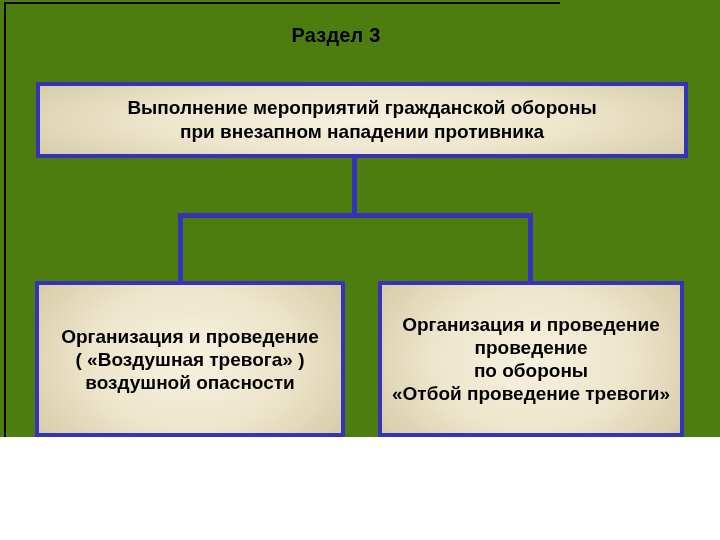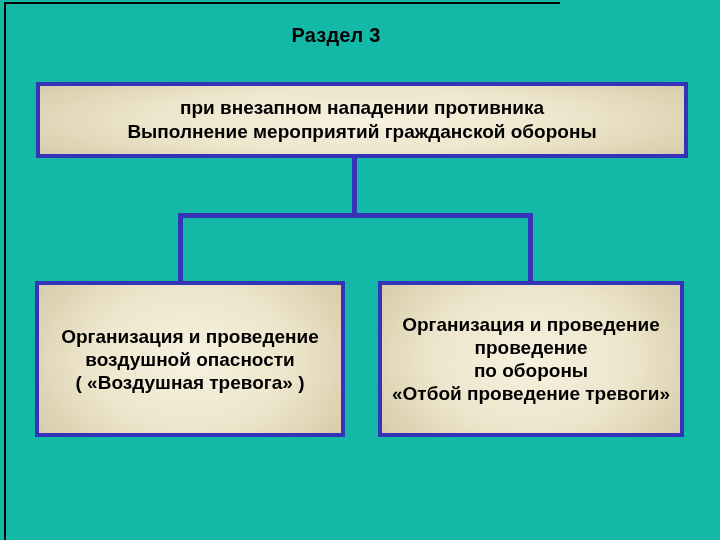--- a/index.html
+++ b/index.html
@@ -4,22 +4,22 @@
 <style>
   html, body {
     margin: 0;
     padding: 0;
     background: #FFFFFF;
     font-family: "Liberation Sans", sans-serif;
   }
   .slide {
     position: relative;
     width: 720px;
-    height: 540px;
-    background: #14b8a6;
+    height: 437px;
+    background: #4d7c0f;
     overflow: hidden;
   }
   .frame-line {
     position: absolute;
     background: #000000;
   }
   .frame-left { left: 4px; top: 2px; width: 2px; height: 538px; }
   .frame-top  { left: 4px; top: 2px; width: 556px; height: 2px; }
   .slide-title {
     position: absolute;
@@ -75,33 +75,33 @@
 <body>
 
 <div class="slide">
 
   <div class="frame-line frame-top"></div>
   <div class="frame-line frame-left"></div>
 
   <div class="slide-title">Раздел 3</div>
 
   <div class="node node-root">
+    <span class="line">Выполнение мероприятий гражданской обороны</span>
     <span class="line">при внезапном нападении противника</span>
-    <span class="line">Выполнение мероприятий гражданской обороны</span>
   </div>
 
   <div class="connector conn-stem"></div>
   <div class="connector conn-hbar"></div>
   <div class="connector conn-ldrop"></div>
   <div class="connector conn-rdrop"></div>
 
   <div class="node node-left">
     <span class="line">Организация и проведение</span>
+    <span class="line">( «Воздушная тревога» )</span>
     <span class="line">воздушной опасности</span>
-    <span class="line">( «Воздушная тревога» )</span>
   </div>
 
   <div class="node node-right">
     <span class="line">Организация и проведение</span>
     <span class="line">проведение</span>
     <span class="line">по обороны</span>
     <span class="line">«Отбой проведение тревоги»</span>
   </div>
 
 </div>

